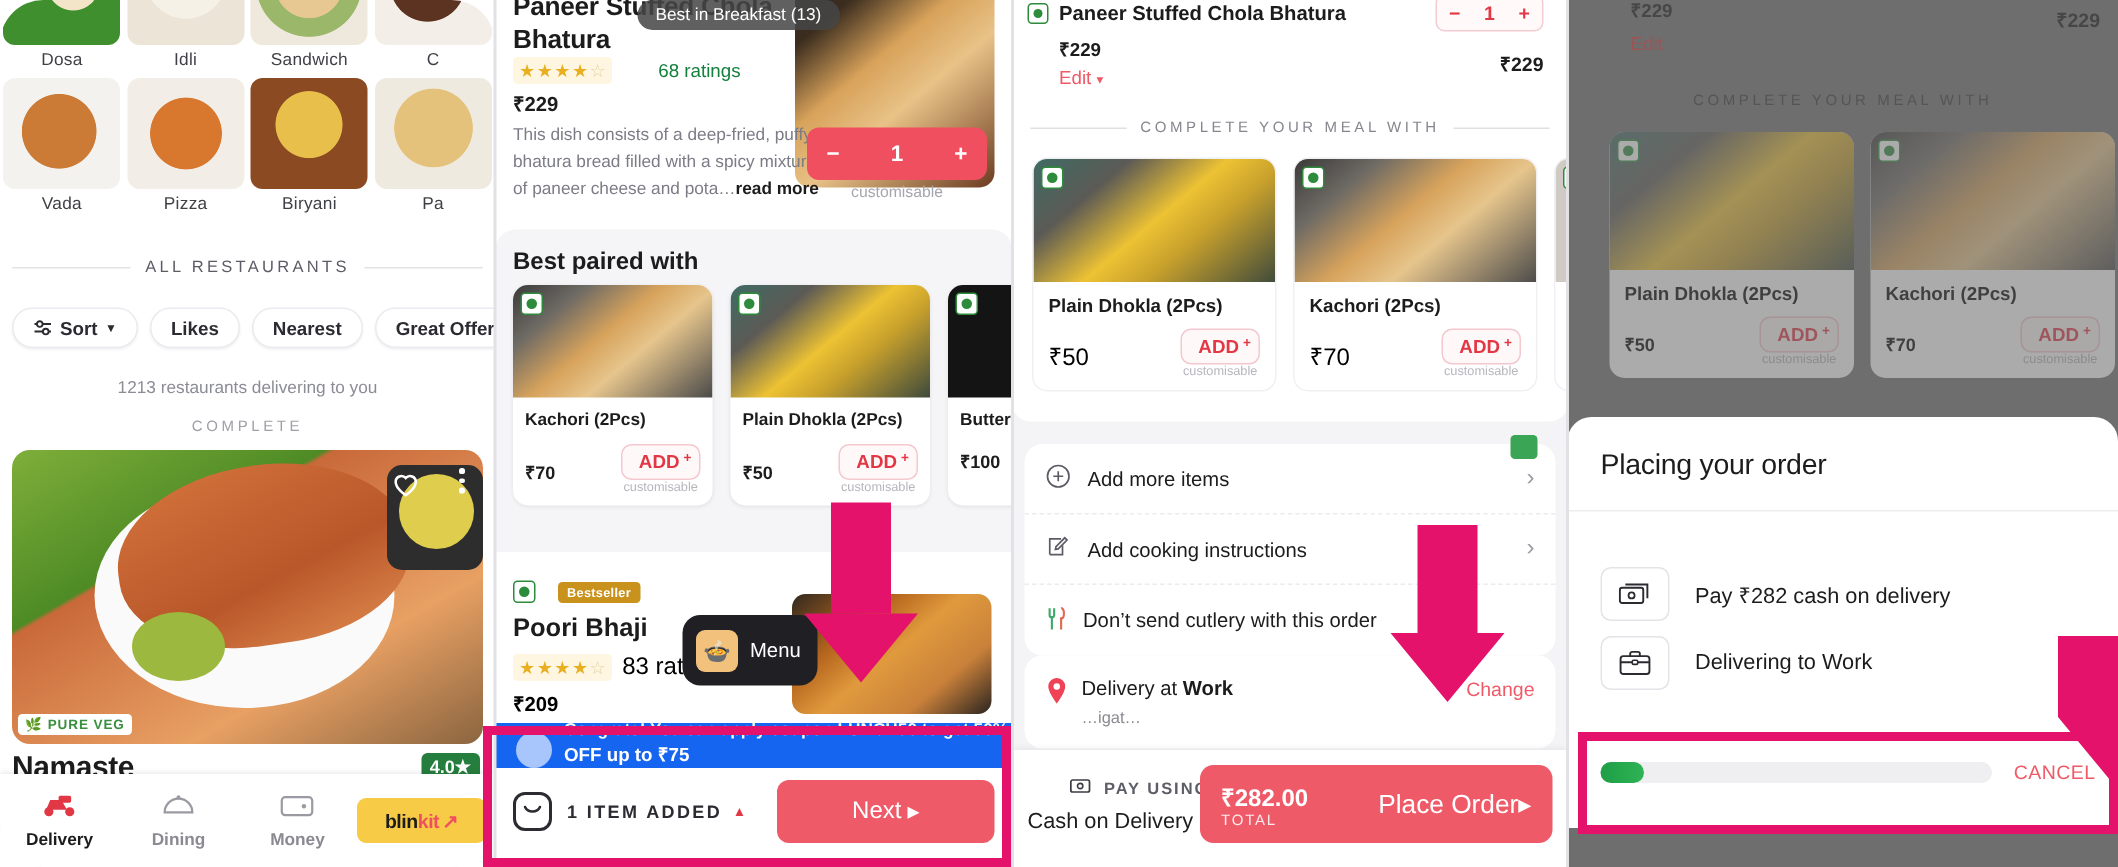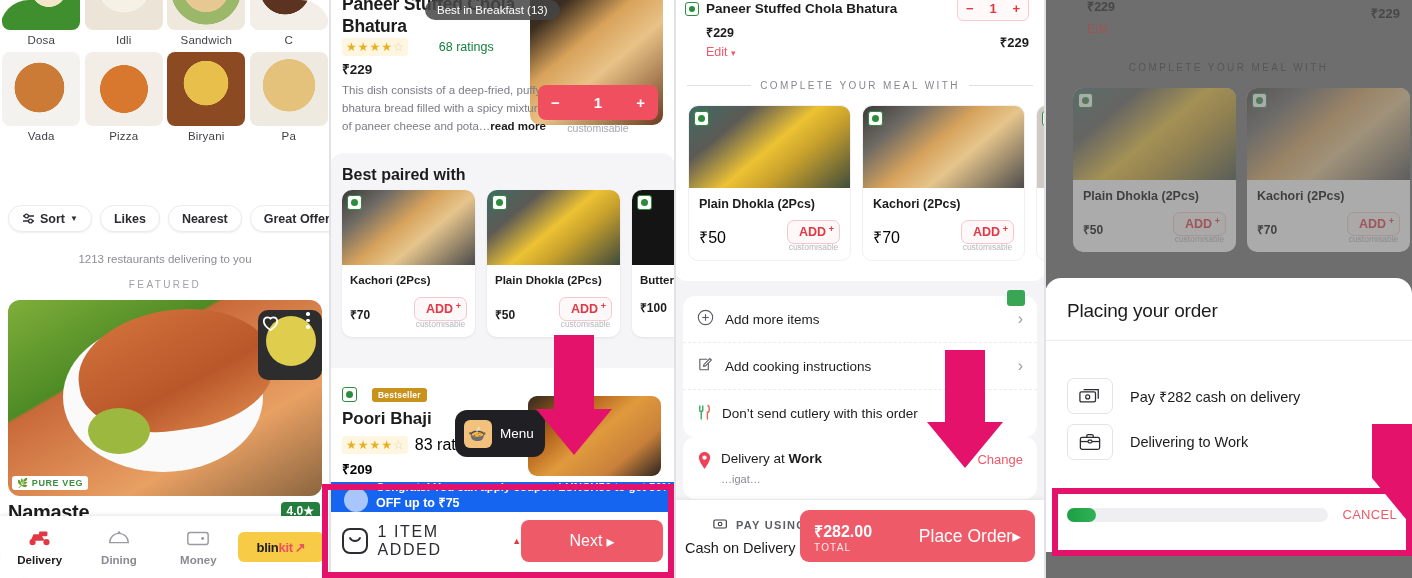--- a/index.html
+++ b/index.html
@@ -127,21 +127,21 @@
      color:#fff; overflow:hidden; }
   .coupon-bar .c1 { position:absolute; left:46px; top:-1px; font-size:11.5px; font-weight:700;
      white-space:nowrap; opacity:.95; }
   .coupon-bar .c2 { position:absolute; left:46px; top:12px; font-size:12.5px; font-weight:700; }
   .coupon-bar .cir { position:absolute; left:14px; top:6px; width:24px; height:24px; border-radius:50%;
      background:#a8c6fb; }
   .cart-bar { position:absolute; left:0; bottom:8px; width:345px; height:58px; background:#fff;
      display:flex; align-items:center; padding:0 12px; }
   .bag-ico { width:26px; height:26px; border:2px solid #2b2b31; border-radius:8px;
      display:flex; align-items:center; justify-content:center; }
-  .items-added { font-size:16px; font-weight:400; letter-spacing:1.6px; color:#2b2b31; margin-left:10px; }
+  .items-added { font-size:12px; font-weight:700; letter-spacing:1.6px; color:#2b2b31; margin-left:10px; }
   .caret-up { margin-left:7px; color:#e23744; font-size:9px; }
   .next-btn { margin-left:auto; width:145px; height:42px; background:#ef5a68; border-radius:8px;
      color:#fff; font-size:16px; display:flex; align-items:center; justify-content:center; gap:4px; }
 
   
   .c-item { position:absolute; left:0; top:0; width:370px; height:56px; background:#fff; }
   .c-veg { position:absolute; left:10px; top:2px; width:14px; height:14px; background:#fff;
      border:1.5px solid #2d8c3c; border-radius:3px; display:flex; align-items:center; justify-content:center;}
   .c-veg i { width:6px; height:6px; background:#2d8c3c; border-radius:50%; display:block; }
   .c-name { position:absolute; left:31px; top:1px; font-size:13.5px; font-weight:700; color:#1c1c1c; }
@@ -254,20 +254,25 @@
       <div class="cat">
         <div class="thumb food-img" style="background:radial-gradient(circle at 50% 42%,#e9bf4c 0 38%,#8b4a22 39% 100%);"></div>
         <div class="cname">Biryani</div>
       </div>
       <div class="cat">
         <div class="thumb food-img" style="background:radial-gradient(circle at 50% 45%,#e5c27c 0 46%,#efeae0 47% 100%);"></div>
         <div class="cname">Pa</div>
       </div>
     </div>
 
+    <div class="divider-label">
+      <div class="ln"></div>
+      <div class="tx">ALL RESTAURANTS</div>
+      <div class="ln"></div>
+    </div>
 
     <div class="chips">
       <div class="chip">
         <span>
           <svg width="13" height="11" viewBox="0 0 13 11">
               <line x1="1" y1="3" x2="12" y2="3" stroke="#2b2b31" stroke-width="1.4"></line>
               <line x1="1" y1="8" x2="12" y2="8" stroke="#2b2b31" stroke-width="1.4"></line>
               <circle cx="4.5" cy="3" r="1.9" fill="#fff" stroke="#2b2b31" stroke-width="1.3"></circle>
               <circle cx="8.5" cy="8" r="1.9" fill="#fff" stroke="#2b2b31" stroke-width="1.3"></circle>
             </svg>
@@ -281,21 +286,21 @@
       <div class="chip">
         <span>Nearest</span>
       </div>
       <div class="chip">
         <span>Great Offers</span>
       </div>
 
     </div>
 
     <div class="count-line">1213 restaurants delivering to you</div>
-    <div class="feat-line">FEATURED</div>
+    <div class="feat-line">COMPLETE</div>
 
     <div class="rest-card">
       <div class="rest-img">
         <div style="position:absolute;left:55px;top:22px;width:200px;height:150px;border-radius:50%;background:#fafafa;"></div>
         <div style="position:absolute;left:70px;top:10px;width:195px;height:120px;border-radius:50% 50% 45% 45%;background:linear-gradient(160deg,#d4743c,#b9572a 60%,#e08b4f);transform:rotate(-8deg);"></div>
         <div style="position:absolute;left:80px;top:108px;width:62px;height:46px;border-radius:50%;background:#9cb83f;"></div>
         <div style="position:absolute;left:250px;top:10px;width:64px;height:70px;border-radius:10px;background:#2d2d2d;"></div>
         <div style="position:absolute;left:258px;top:16px;width:50px;height:50px;border-radius:50%;background:#dfce4e;"></div>
         <div class="heart">
           <svg width="23" height="23" viewBox="0 0 24 24">

